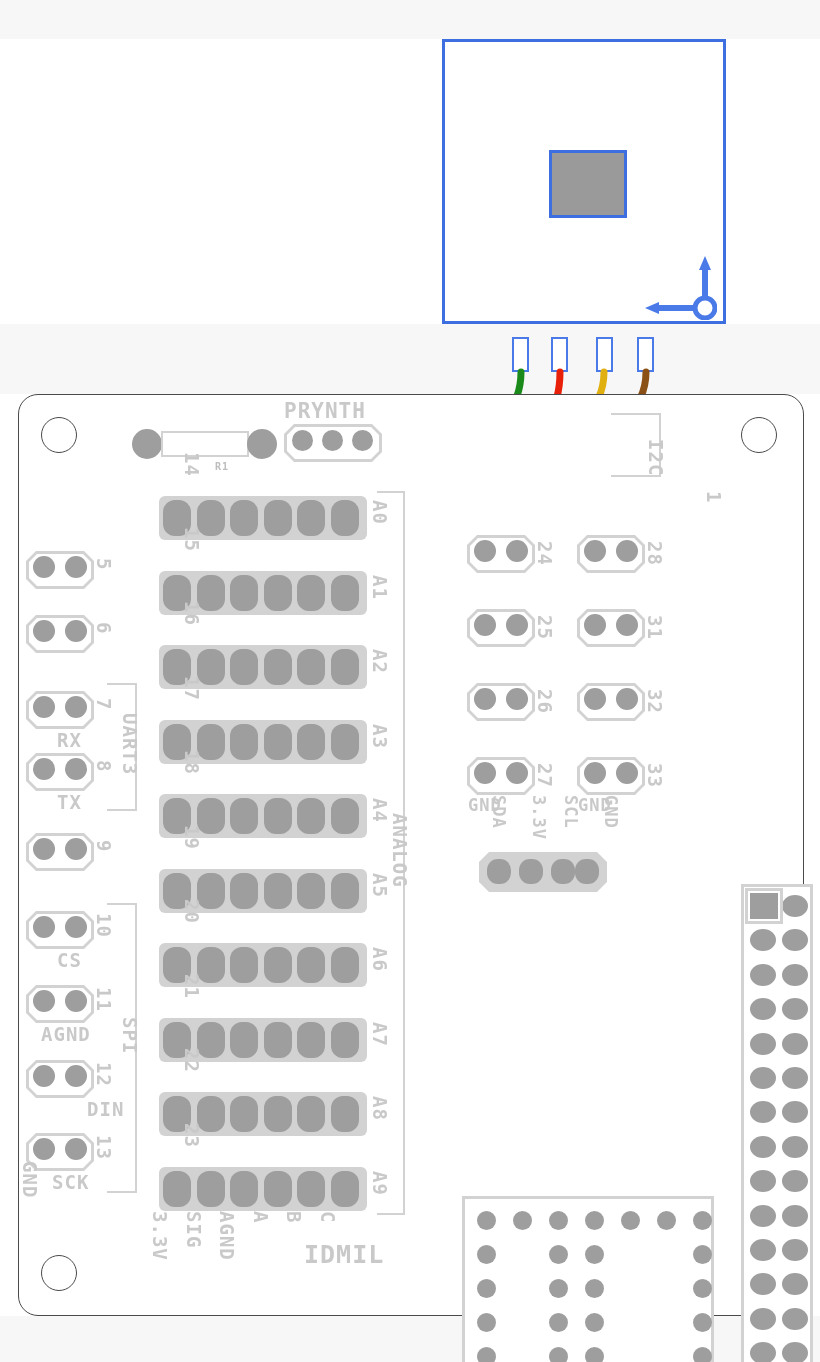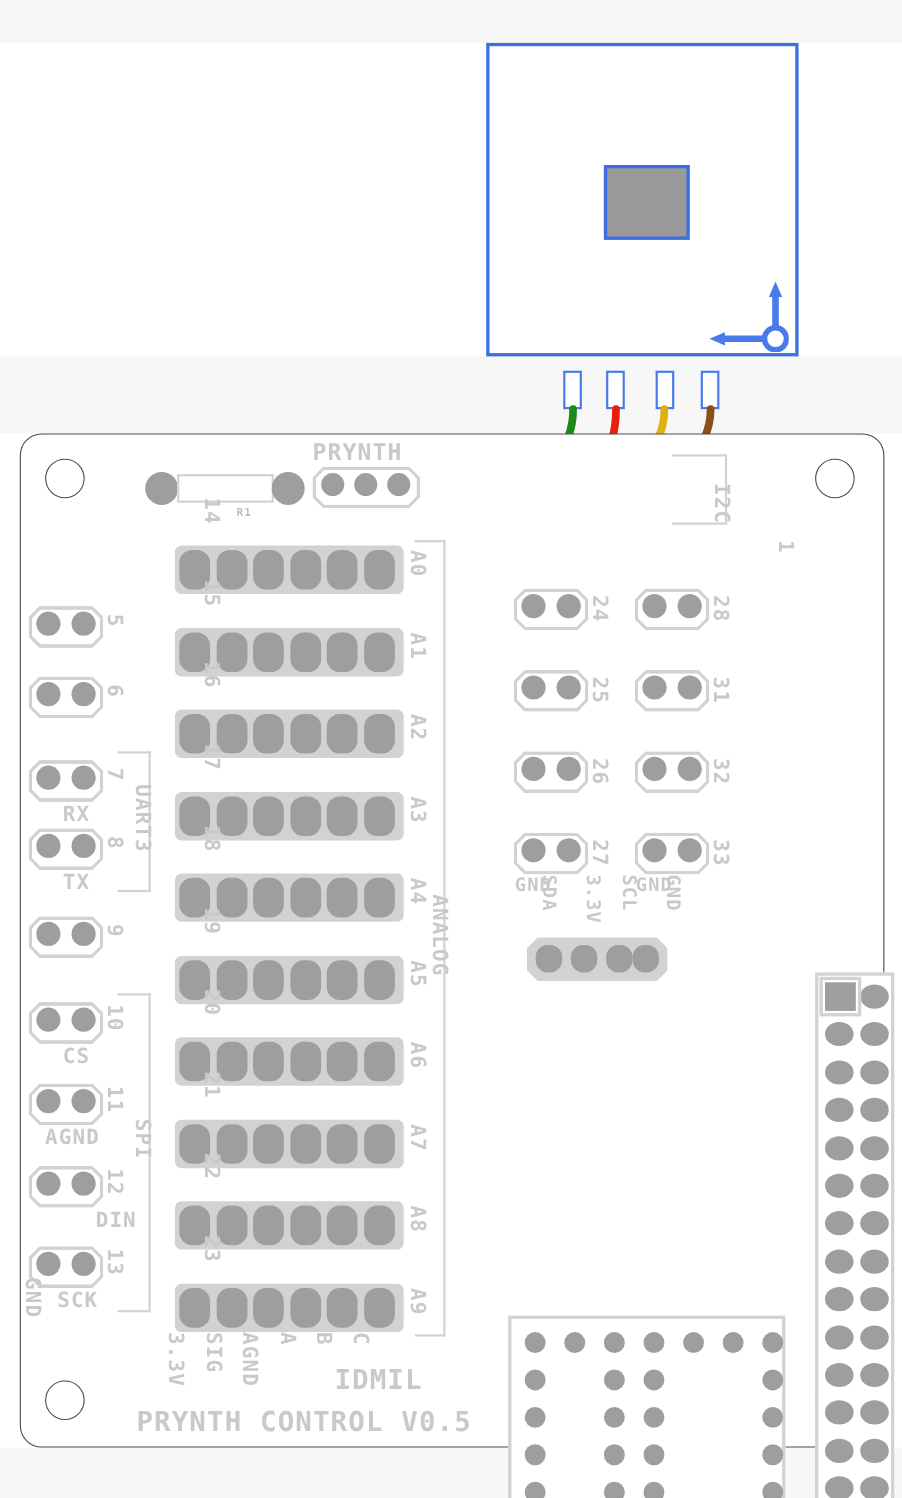--- a/index.html
+++ b/index.html
@@ -484,16 +484,15 @@
           <div class="rpad" style="left: 6px; top: 420.8px;"></div>
           <div class="rpad" style="left: 38px; top: 420.8px;"></div>
           <div class="rpad" style="left: 6px; top: 455.2px;"></div>
           <div class="rpad" style="left: 38px; top: 455.2px;"></div>
         </div>
       <div class="rpad1box"></div>
     </div>
     <div class="silk vert" style="left:706px;top:96px;font-size:19px;transform:rotate(90deg);">1</div>
 
     <div class="silk" style="left:285px;top:845px;font-size:25px;">IDMIL</div>
-    <div class="silk" style="left:105px;top:883px;font-size:25px;">PRYNTH CONTROL V0.5</div>
 
   </div>
 </div>
 
 </body></html>

